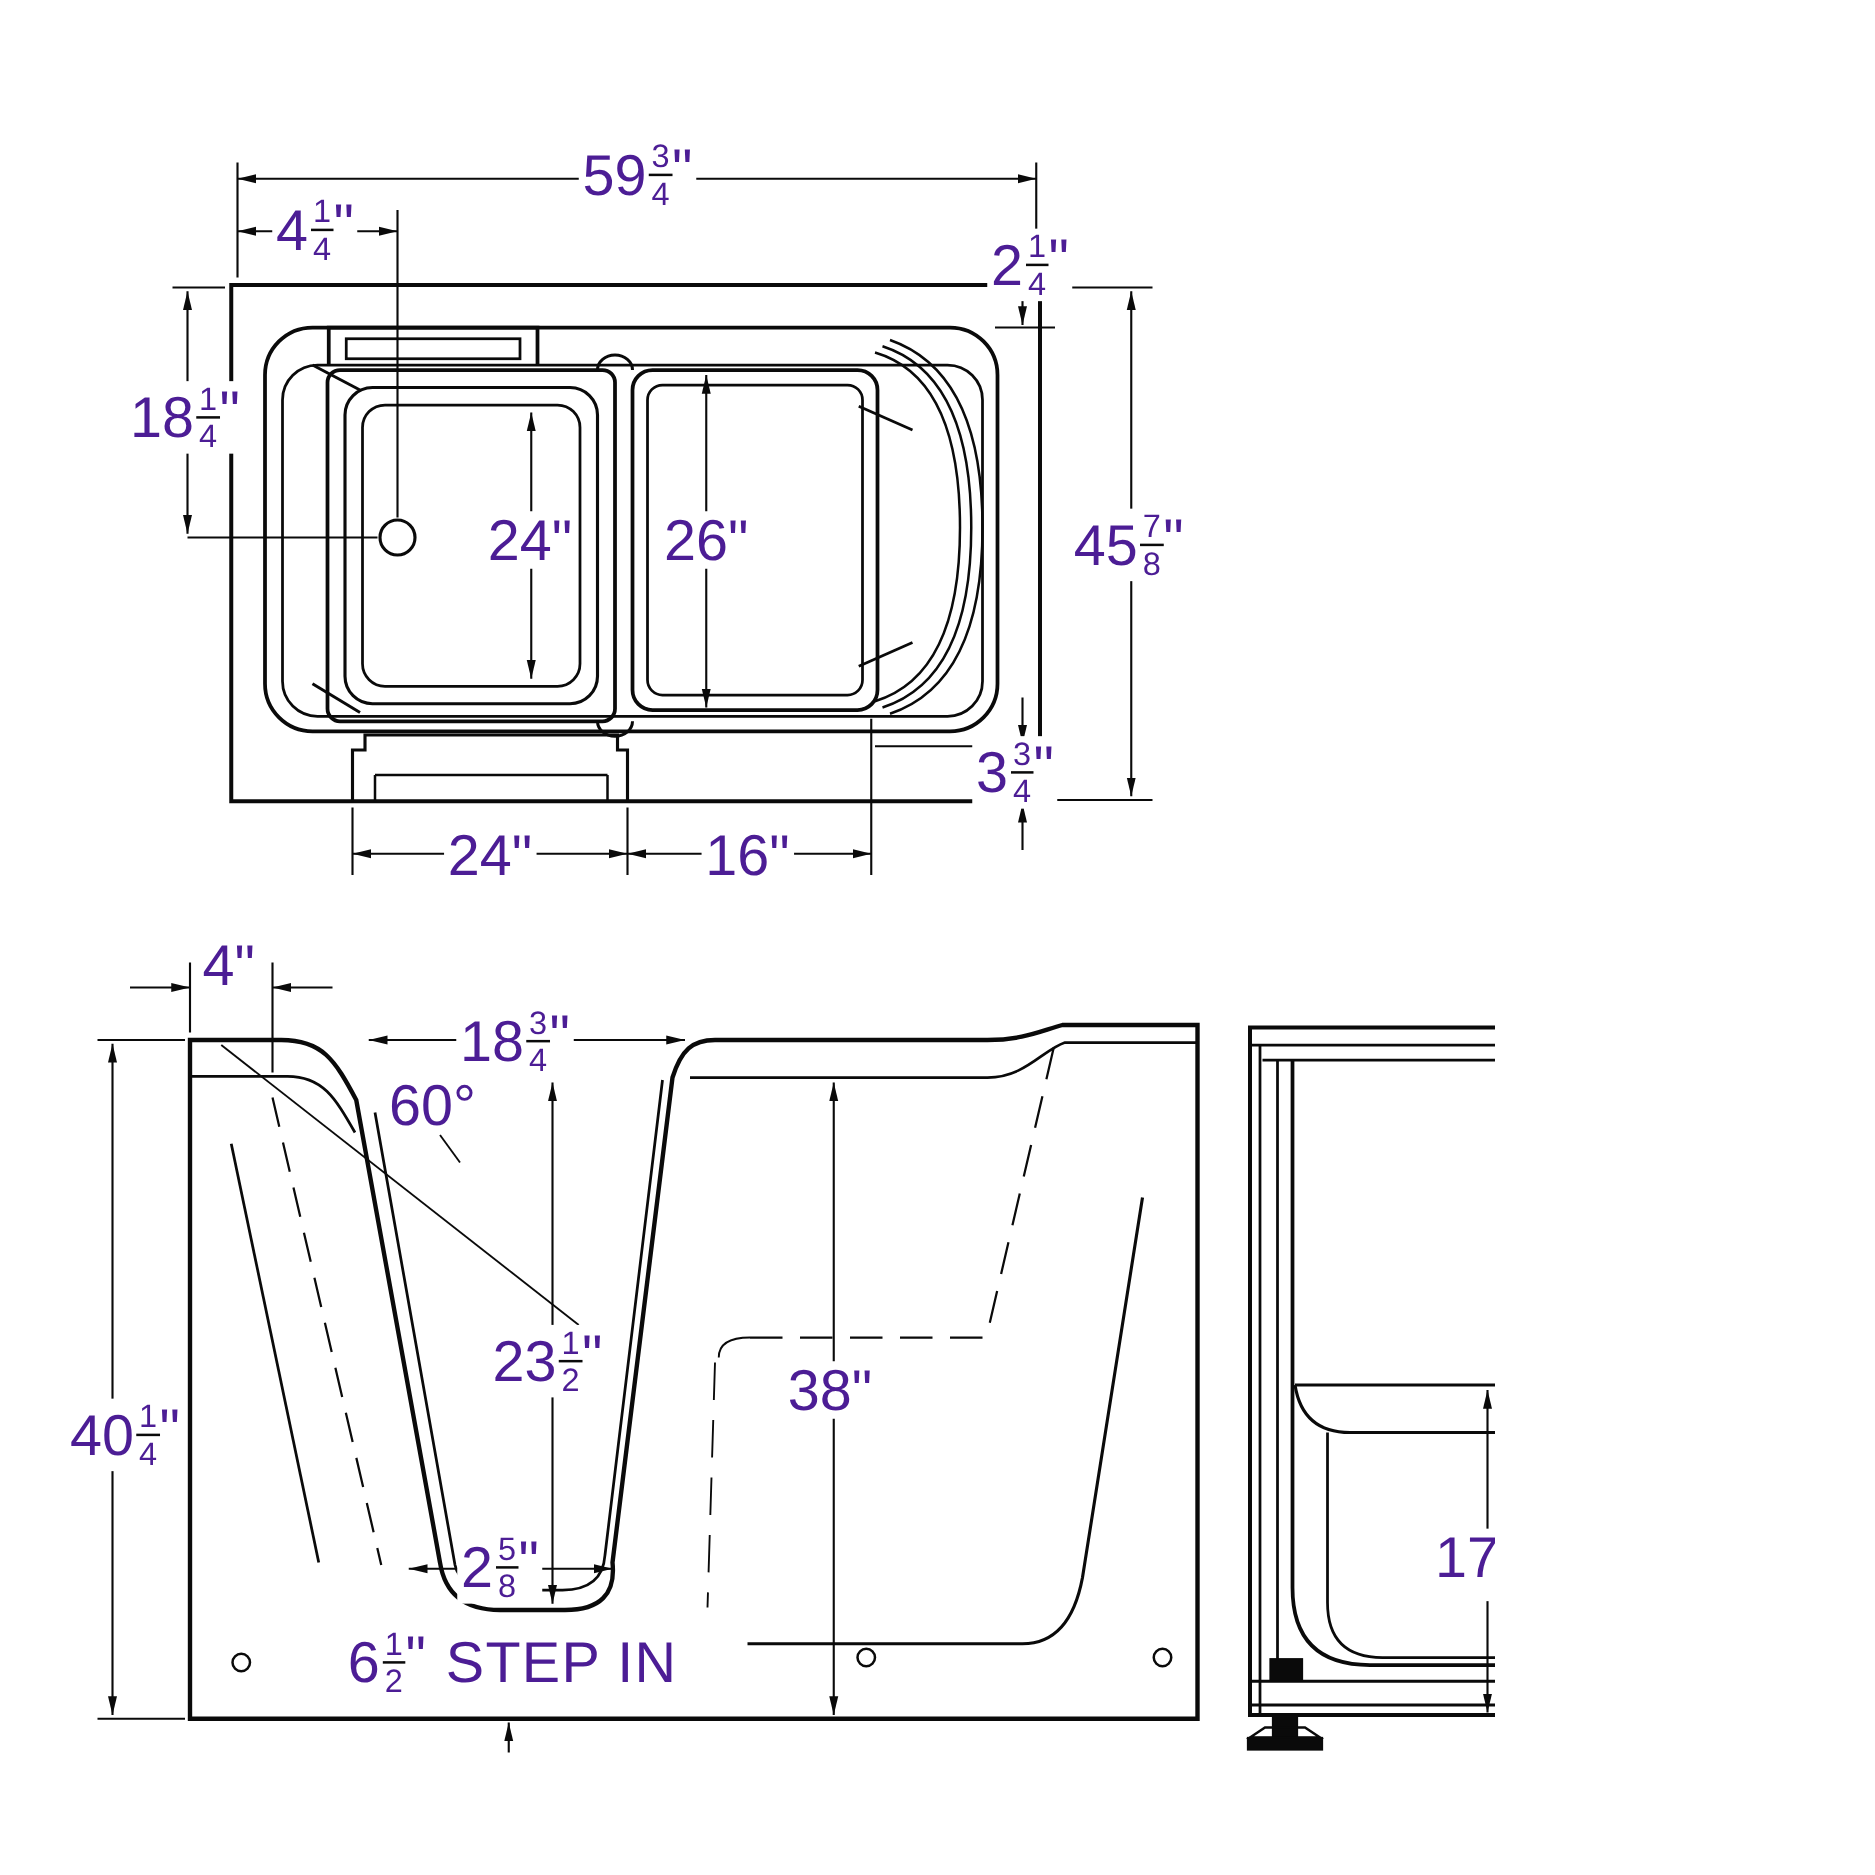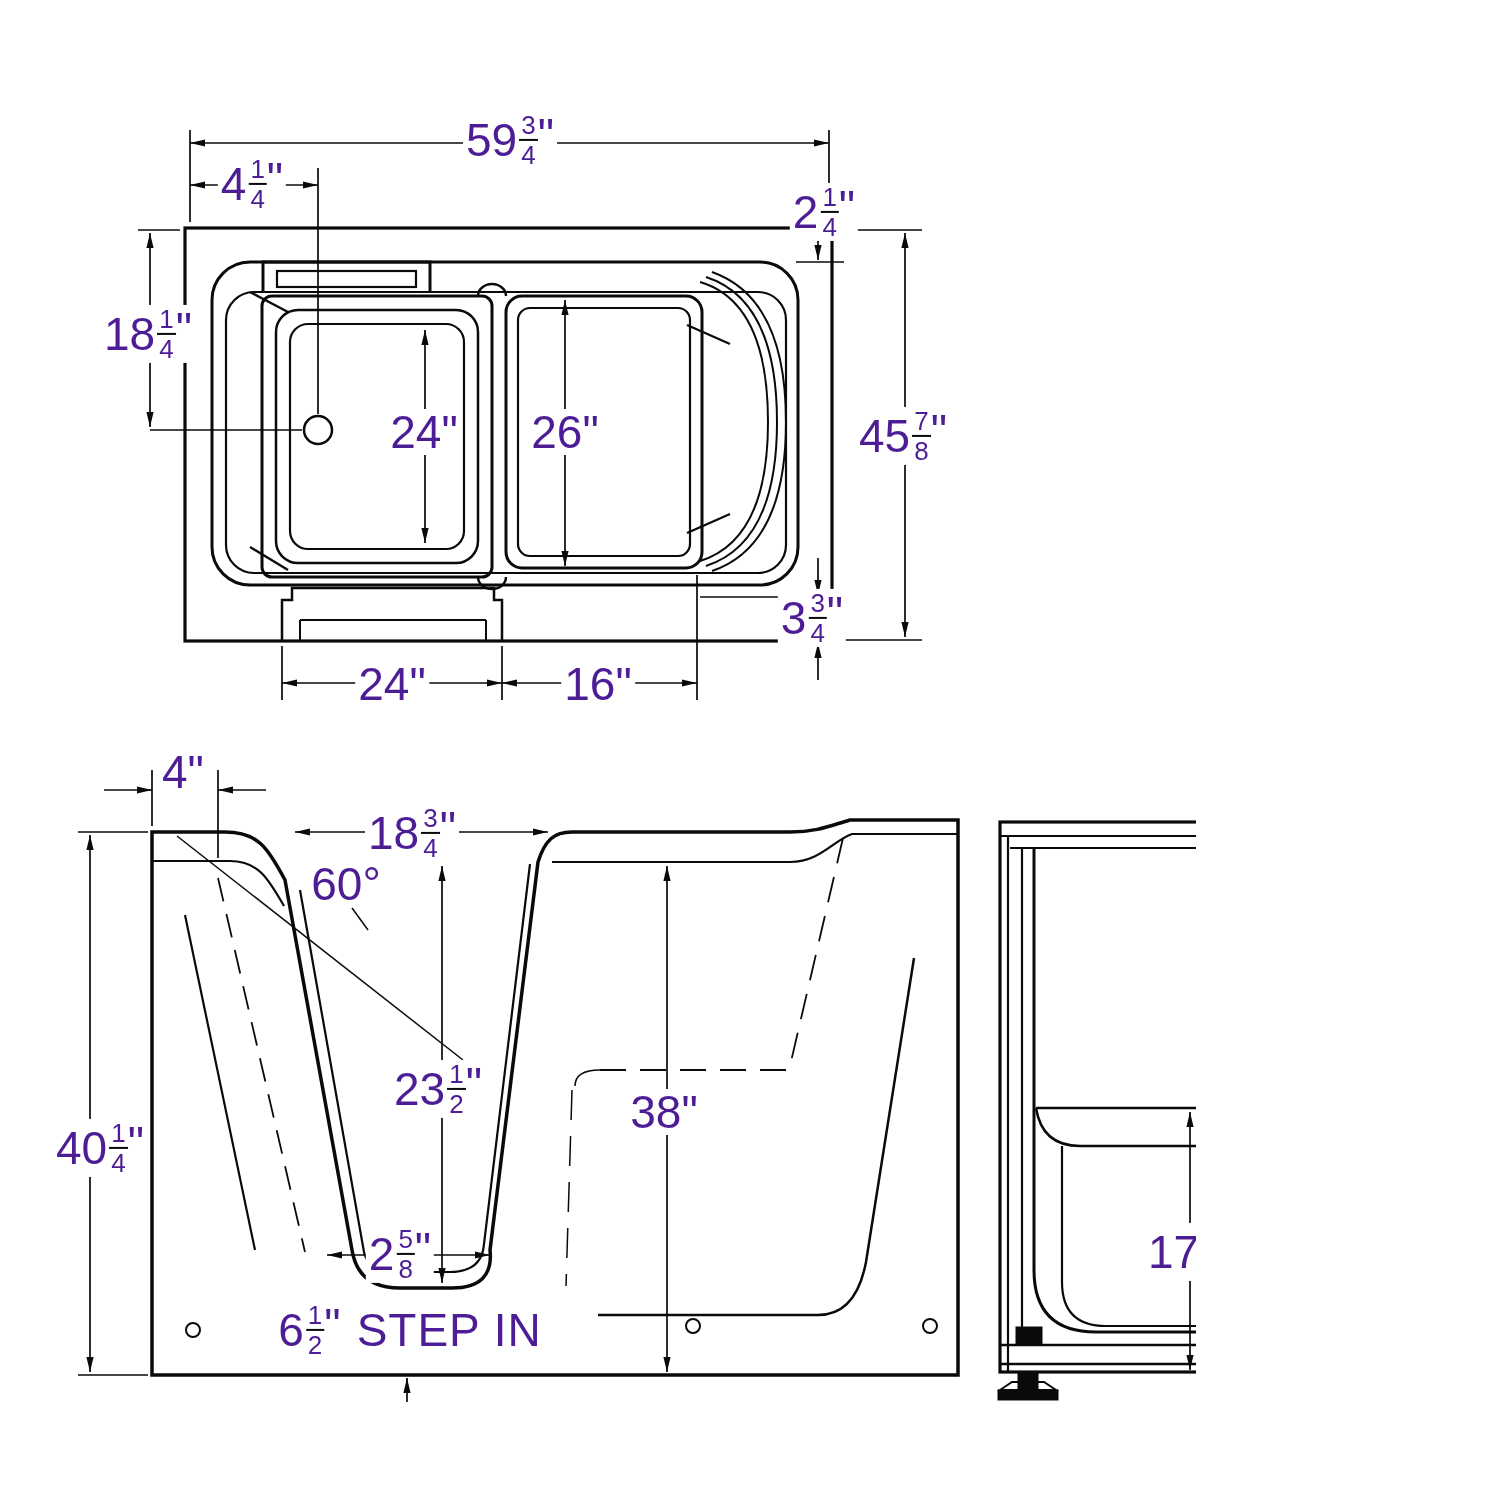--- a/index.html
+++ b/index.html
@@ -9,21 +9,21 @@
   .dim{position:absolute;transform:translate(-50%,-50%);display:flex;align-items:center;
        background:#fff;padding:0 3px;font-size:46px;line-height:1;white-space:nowrap;z-index:5;}
   .dim .w{line-height:1;}
   .frac{display:inline-flex;flex-direction:column;align-items:center;font-size:26px;
         line-height:1.08;margin-left:2px;font-weight:400;}
   .fn{border-bottom:2.5px solid #0a0a0a;padding:0 2px;}
   .fd{padding:0 2px;}
   .u{align-self:flex-start;line-height:1;margin-top:1px;}
   .suffix{margin-left:16px;letter-spacing:1px;}
   .dim.col{flex-direction:column;gap:6px;}
-  .dim.col .row{display:flex;align-items:center;}
+  .dim.col .row{display:flex;align-items:flex-start;}
   .dim.col .suffix{margin-left:0;}
 </style>
 </head>
 <body>
 
 <div class="stage">
 
 <svg width="1500" height="1500" viewBox="0 0 1500 1500">
   <defs>
     <marker id="ah" markerWidth="16" markerHeight="10" refX="15" refY="5" orient="auto-start-reverse" markerUnits="userSpaceOnUse">

